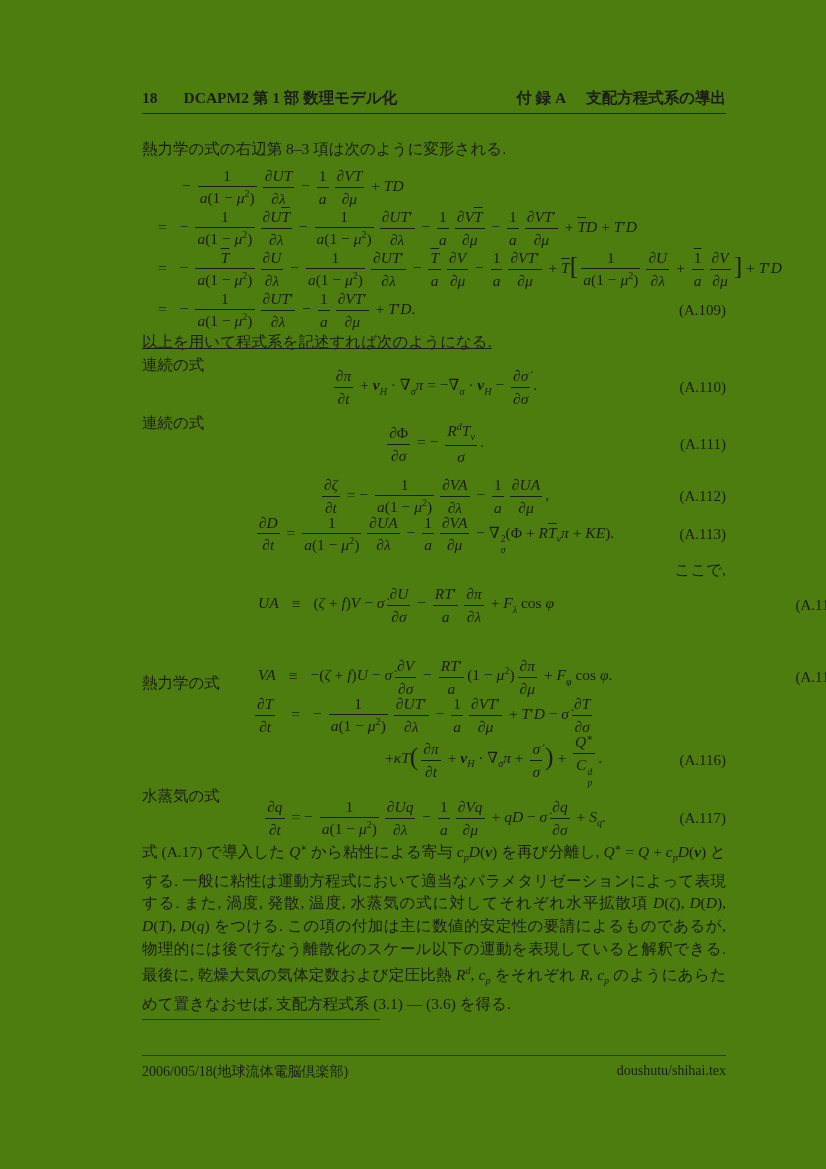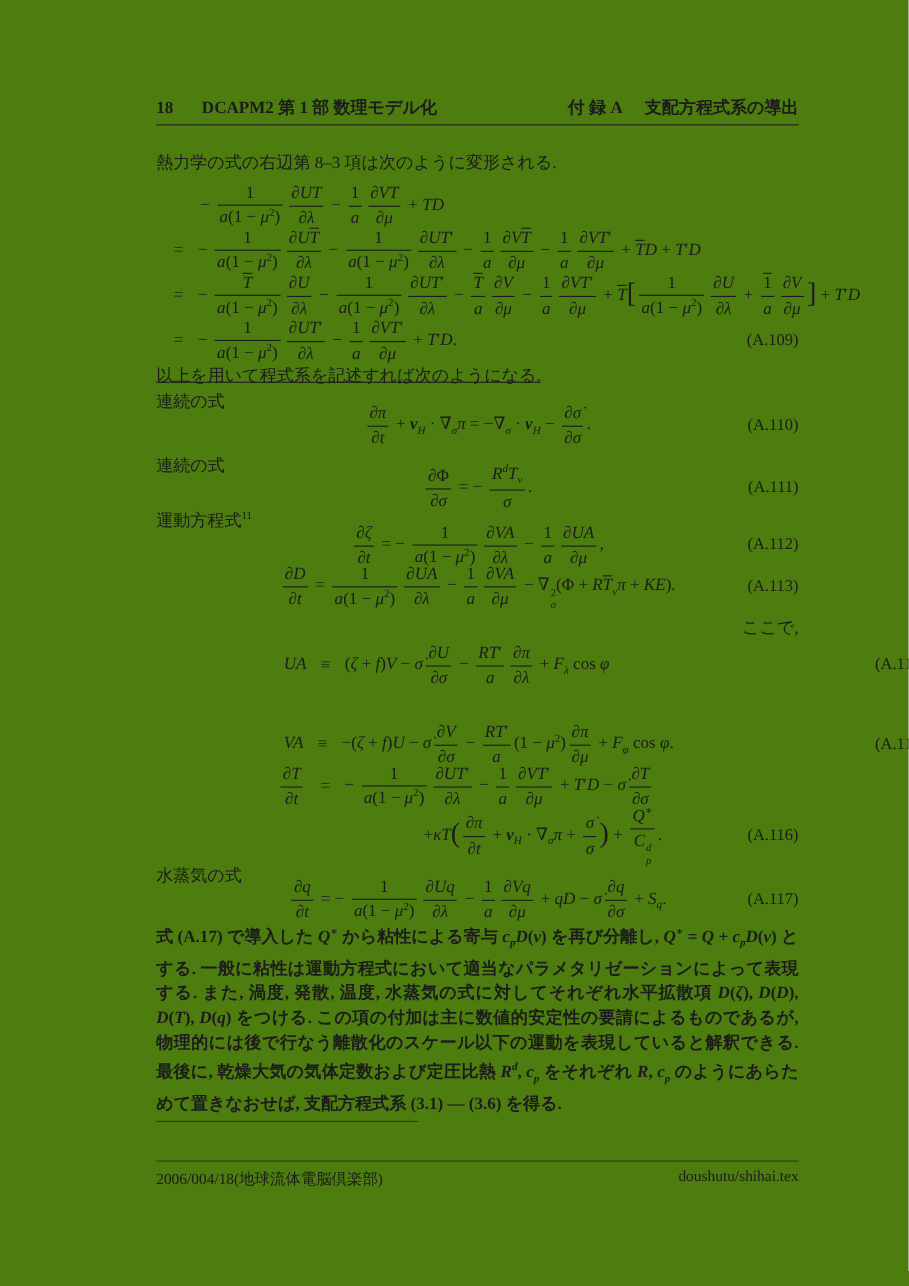--- a/index.html
+++ b/index.html
@@ -10,21 +10,21 @@
   }
   .blk{position:absolute;left:142px;width:584px;}
   
   #b-hdr{top:88px;display:flex;justify-content:space-between;align-items:baseline;
          border-bottom:1.4px solid #222;padding-bottom:4px;font-weight:bold;font-size:15.5px;}
   .hdr-title{margin-left:26px;}
   .hdr-rtitle{margin-left:20px;}
   
   .body{margin:0;font-size:15.5px;line-height:22.6px;}
   .lbl{font-size:15.5px;}
-  #b-para{text-align:justify;font-weight:bold;}
+  #b-para{text-align:justify;}
   
   .eq{display:flex;justify-content:center;align-items:center;}
   .eqrow{position:relative;display:flex;align-items:center;}
   .m{white-space:nowrap;font-size:15.5px;}
   .num{position:absolute;right:0;top:50%;transform:translateY(-50%);font-size:15px;white-space:nowrap;text-align:right;}
   .h40{height:40px}.h42{height:42px}.h48{height:48px}
   .ind-first{padding-left:40px;}
   .ind-eq{padding-left:3px;}
   .ind-ua{padding-left:116px;}
   .ind-t1{padding-left:110px;}
@@ -104,21 +104,20 @@
     <span class="m"><span class="fr"><span class="n">∂<i>π</i></span><span class="d">∂<i>t</i></span></span> + <b><i>v</i></b><sub><i>H</i></sub> · ∇<sub><i>σ</i></sub><i>π</i> = −∇<sub><i>σ</i></sub> · <b><i>v</i></b><sub><i>H</i></sub> − <span class="fr"><span class="n">∂<i>σ̇</i></span><span class="d">∂<i>σ</i></span></span>.</span>
     <span class="num">(A.110)</span>
   </div>
 
   <div class="blk lbl" id="b-lbl-hydro">連続の式</div>
   <div class="blk eq" id="b-a111">
     <span class="m"><span class="fr"><span class="n">∂Φ</span><span class="d">∂<i>σ</i></span></span> = − <span class="fr"><span class="n"><i>R</i><sup><i>d</i></sup><i>T</i><sub><i>v</i></sub></span><span class="d"><i>σ</i></span></span>.</span>
     <span class="num">(A.111)</span>
   </div>
 
-  <div class="blk lbl" id="b-lbl-motion">運動方程式<sup>11</sup></div>
   <div class="blk eq" id="b-a112">
     <span class="m"><span class="fr"><span class="n">∂<i>ζ</i></span><span class="d">∂<i>t</i></span></span> = − <span class="fr"><span class="n">1</span><span class="d"><i>a</i>(1 − <i>μ</i><sup>2</sup>)</span></span><span class="fr"><span class="n">∂<i>VA</i></span><span class="d">∂<i>λ</i></span></span> − <span class="fr"><span class="n">1</span><span class="d"><i>a</i></span></span><span class="fr"><span class="n">∂<i>UA</i></span><span class="d">∂<i>μ</i></span></span>,</span>
     <span class="num">(A.112)</span>
   </div>
   <div class="blk eq" id="b-a113">
     <span class="m"><span class="fr"><span class="n">∂<i>D</i></span><span class="d">∂<i>t</i></span></span> = <span class="fr"><span class="n">1</span><span class="d"><i>a</i>(1 − <i>μ</i><sup>2</sup>)</span></span><span class="fr"><span class="n">∂<i>UA</i></span><span class="d">∂<i>λ</i></span></span> − <span class="fr"><span class="n">1</span><span class="d"><i>a</i></span></span><span class="fr"><span class="n">∂<i>VA</i></span><span class="d">∂<i>μ</i></span></span> − ∇<span class="st">
           <span>2</span>
           <span><i>σ</i></span>
         </span>(Φ + <i>R</i><span class="ov"><i>T</i></span><sub><i>v</i></sub><i>π</i> + <i>KE</i>).</span>
     <span class="num">(A.113)</span>
@@ -128,20 +127,21 @@
 
   <div class="blk eqrow ind-ua" id="b-a114">
     <span class="m"><i>UA</i><span class="rel">≡</span>(<i>ζ</i> + <i>f</i>)<i>V</i> − <i>σ̇</i><span class="fr"><span class="n">∂<i>U</i></span><span class="d">∂<i>σ</i></span></span> − <span class="fr"><span class="n"><i>RT</i>′</span><span class="d"><i>a</i></span></span><span class="fr"><span class="n">∂<i>π</i></span><span class="d">∂<i>λ</i></span></span> + <i>F</i><sub><i>λ</i></sub> cos <i>φ</i></span>
     <span class="num">(A.114)</span>
   </div>
   <div class="blk eqrow ind-ua" id="b-a115">
     <span class="m"><i>VA</i><span class="rel">≡</span>−(<i>ζ</i> + <i>f</i>)<i>U</i> − <i>σ̇</i><span class="fr"><span class="n">∂<i>V</i></span><span class="d">∂<i>σ</i></span></span> − <span class="fr"><span class="n"><i>RT</i>′</span><span class="d"><i>a</i></span></span>(1 − <i>μ</i><sup>2</sup>)<span class="fr"><span class="n">∂<i>π</i></span><span class="d">∂<i>μ</i></span></span> + <i>F</i><sub><i>φ</i></sub> cos <i>φ</i>.</span>
     <span class="num">(A.115)</span>
   </div>
 
+  <div class="blk lbl" id="b-lbl-thermo">熱力学の式</div>
   <div class="blk" id="b-a116">
     <div class="eqrow h42 ind-t1">
         <span class="m"><span class="fr"><span class="n">∂<i>T</i></span><span class="d">∂<i>t</i></span></span><span class="rel">=</span>− <span class="fr"><span class="n">1</span><span class="d"><i>a</i>(1 − <i>μ</i><sup>2</sup>)</span></span><span class="fr"><span class="n">∂<i>UT</i>′</span><span class="d">∂<i>λ</i></span></span> − <span class="fr"><span class="n">1</span><span class="d"><i>a</i></span></span><span class="fr"><span class="n">∂<i>VT</i>′</span><span class="d">∂<i>μ</i></span></span> + <i>T</i>′<i>D</i> − <i>σ̇</i><span class="fr"><span class="n">∂<i>T</i></span><span class="d">∂<i>σ</i></span></span></span>
       </div>
     <div class="eqrow h48 ind-t2">
         <span class="m">+<i>κT</i><span class="bp">(</span><span class="fr"><span class="n">∂<i>π</i></span><span class="d">∂<i>t</i></span></span> + <b><i>v</i></b><sub><i>H</i></sub> · ∇<sub><i>σ</i></sub><i>π</i> + <span class="fr"><span class="n"><i>σ̇</i></span><span class="d"><i>σ</i></span></span><span class="bp">)</span> + <span class="fr"><span class="n"><i>Q</i><sup>∗</sup></span><span class="d"><i>C</i><span class="st">
                 <span><i>d</i></span>
                 <span><i>p</i></span>
               </span></span></span>.</span>
       <span class="num">(A.116)</span>
@@ -153,17 +153,17 @@
     <span class="m"><span class="fr"><span class="n">∂<i>q</i></span><span class="d">∂<i>t</i></span></span> = − <span class="fr"><span class="n">1</span><span class="d"><i>a</i>(1 − <i>μ</i><sup>2</sup>)</span></span><span class="fr"><span class="n">∂<i>Uq</i></span><span class="d">∂<i>λ</i></span></span> − <span class="fr"><span class="n">1</span><span class="d"><i>a</i></span></span><span class="fr"><span class="n">∂<i>Vq</i></span><span class="d">∂<i>μ</i></span></span> + <i>qD</i> − <i>σ̇</i><span class="fr"><span class="n">∂<i>q</i></span><span class="d">∂<i>σ</i></span></span> + <i>S</i><sub><i>q</i></sub>.</span>
     <span class="num">(A.117)</span>
   </div>
 
   <p class="blk body" id="b-para">式 (A.17) で導入した <i>Q</i><sup>∗</sup> から粘性による寄与 <i>c</i><sub><i>p</i></sub><i class="cal">D</i>(<b><i>v</i></b>) を再び分離し, <i>Q</i><sup>∗</sup> = <i>Q</i> + <i>c</i><sub><i>p</i></sub><i class="cal">D</i>(<b><i>v</i></b>) とする. 一般に粘性は運動方程式において適当なパラメタリゼーションによって表現する. また, 渦度, 発散, 温度, 水蒸気の式に対してそれぞれ水平拡散項 <i class="cal">D</i>(<i>ζ</i>), <i class="cal">D</i>(<i>D</i>), <i class="cal">D</i>(<i>T</i>), <i class="cal">D</i>(<i>q</i>) をつける. この項の付加は主に数値的安定性の要請によるものであるが, 物理的には後で行なう離散化のスケール以下の運動を表現していると解釈できる. 最後に, 乾燥大気の気体定数および定圧比熱 <i>R</i><sup><i>d</i></sup>, <i>c</i><sub><i>p</i></sub> をそれぞれ <i>R</i>, <i>c</i><sub><i>p</i></sub> のようにあらためて置きなおせば, 支配方程式系 (3.1) — (3.6) を得る.</p>
 
   <div class="blk" id="b-fnrule"></div>
 
   <div class="blk" id="b-ftrule"></div>
   <footer class="blk" id="b-footer">
-    <span>2006/004/18(地球流体電脳倶楽部)</span>
+    <span>2006/005/18(地球流体電脳倶楽部)</span>
     <span>doushutu/shihai.tex</span>
   </footer>
 
 </div>
 
 </body></html>

